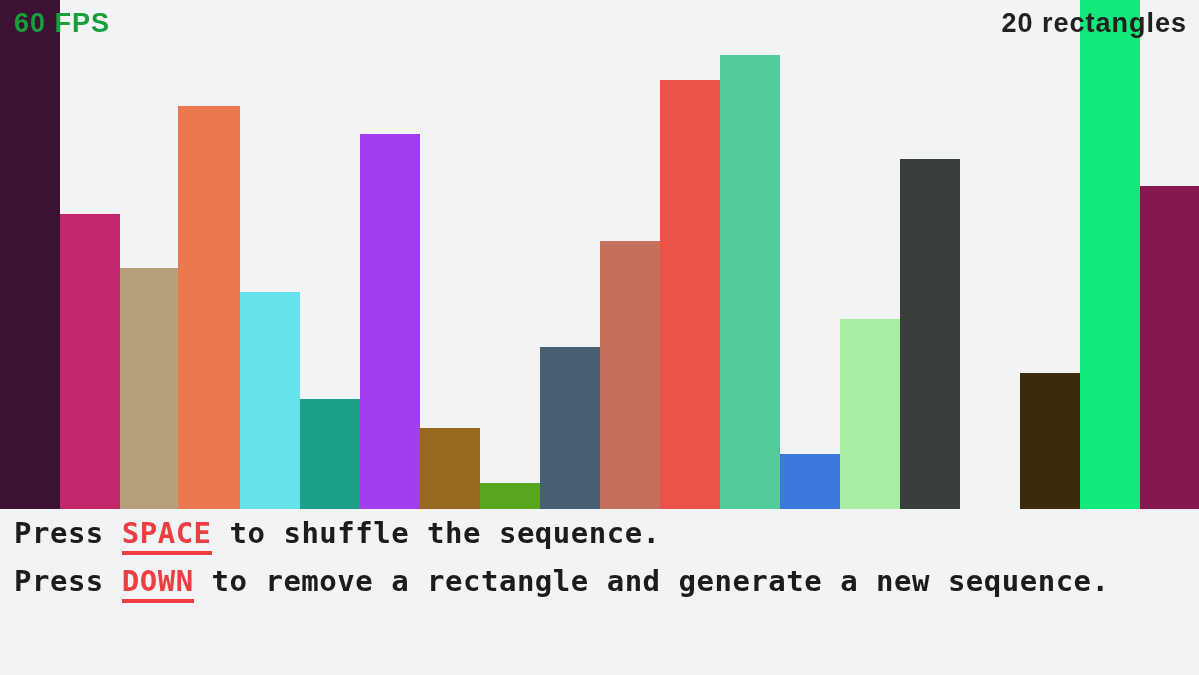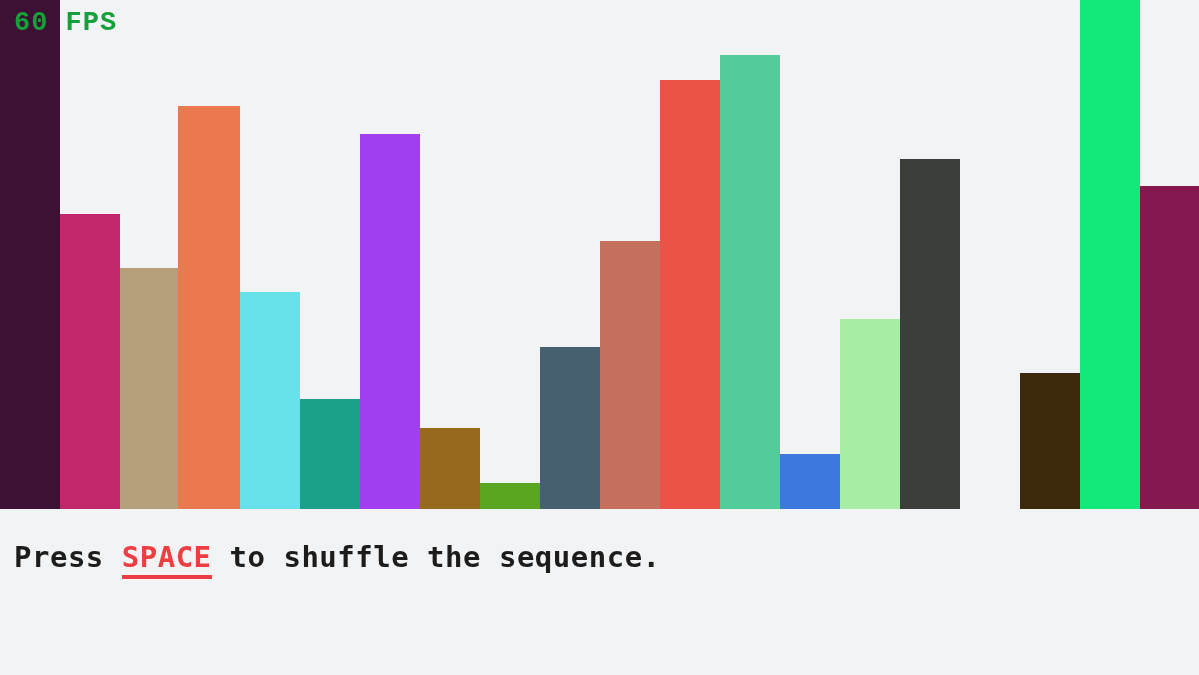--- a/index.html
+++ b/index.html
@@ -30,41 +30,41 @@
   }
 
   
   .hud {
     position: absolute;
     top: 8px;
     font-size: 27px;
     line-height: 30px;
     letter-spacing: 1px;
     font-weight: 700;
-    font-family: Liberation Mono, monospace;
+    font-family: Liberation Sans, sans-serif;
     white-space: nowrap;
   }
   #fps-label {
     left: 14px;
     color: #15a03a;
   }
   #count-label {
     right: 12px;
     color: #21211f;
   }
 
   
   #instructions {
     position: absolute;
     left: 0;
     top: 509px;
     width: 1199px;
     height: 166px;
     background: #f2f3f4;
-    padding-top: 24px;
+    padding-top: 0;
     box-sizing: border-box;
   }
   .instruction-line {
     margin: 0 0 0 14px;
     font-size: 29px;
     line-height: 48px;
     letter-spacing: 0.5px;
     color: #1c1c1c;
     font-weight: 700;
     white-space: nowrap;
@@ -97,18 +97,20 @@
       <div class="bar" style="left: 720px; width: 60px; height: 454px; background: rgb(81, 204, 154);"></div>
       <div class="bar" style="left: 780px; width: 60px; height: 55px; background: rgb(61, 120, 221);"></div>
       <div class="bar" style="left: 840px; width: 60px; height: 190px; background: rgb(168, 237, 164);"></div>
       <div class="bar" style="left: 900px; width: 60px; height: 350px; background: rgb(58, 63, 59);"></div>
       <div class="bar" style="left: 1020px; width: 60px; height: 136px; background: rgb(61, 42, 13);"></div>
       <div class="bar" style="left: 1080px; width: 60px; height: 509px; background: rgb(19, 233, 122);"></div>
       <div class="bar" style="left: 1140px; width: 59px; height: 323px; background: rgb(133, 25, 79);"></div>
     </div>
 
   <div class="hud" id="fps-label" style="color: rgb(21, 160, 58);">60 FPS</div>
+  <div class="hud" id="count-label" style="color: rgb(33, 33, 31);">20 rectangles</div>
 
   <div id="instructions">
       <div class="instruction-line"><span>Press </span><span class="key">SPACE</span><span> to shuffle the sequence.</span></div>
+      <div class="instruction-line"><span>Press </span><span class="key">DOWN</span><span> to remove a rectangle and generate a new sequence.</span></div>
     </div>
 
 </div>
 
 </body></html>

